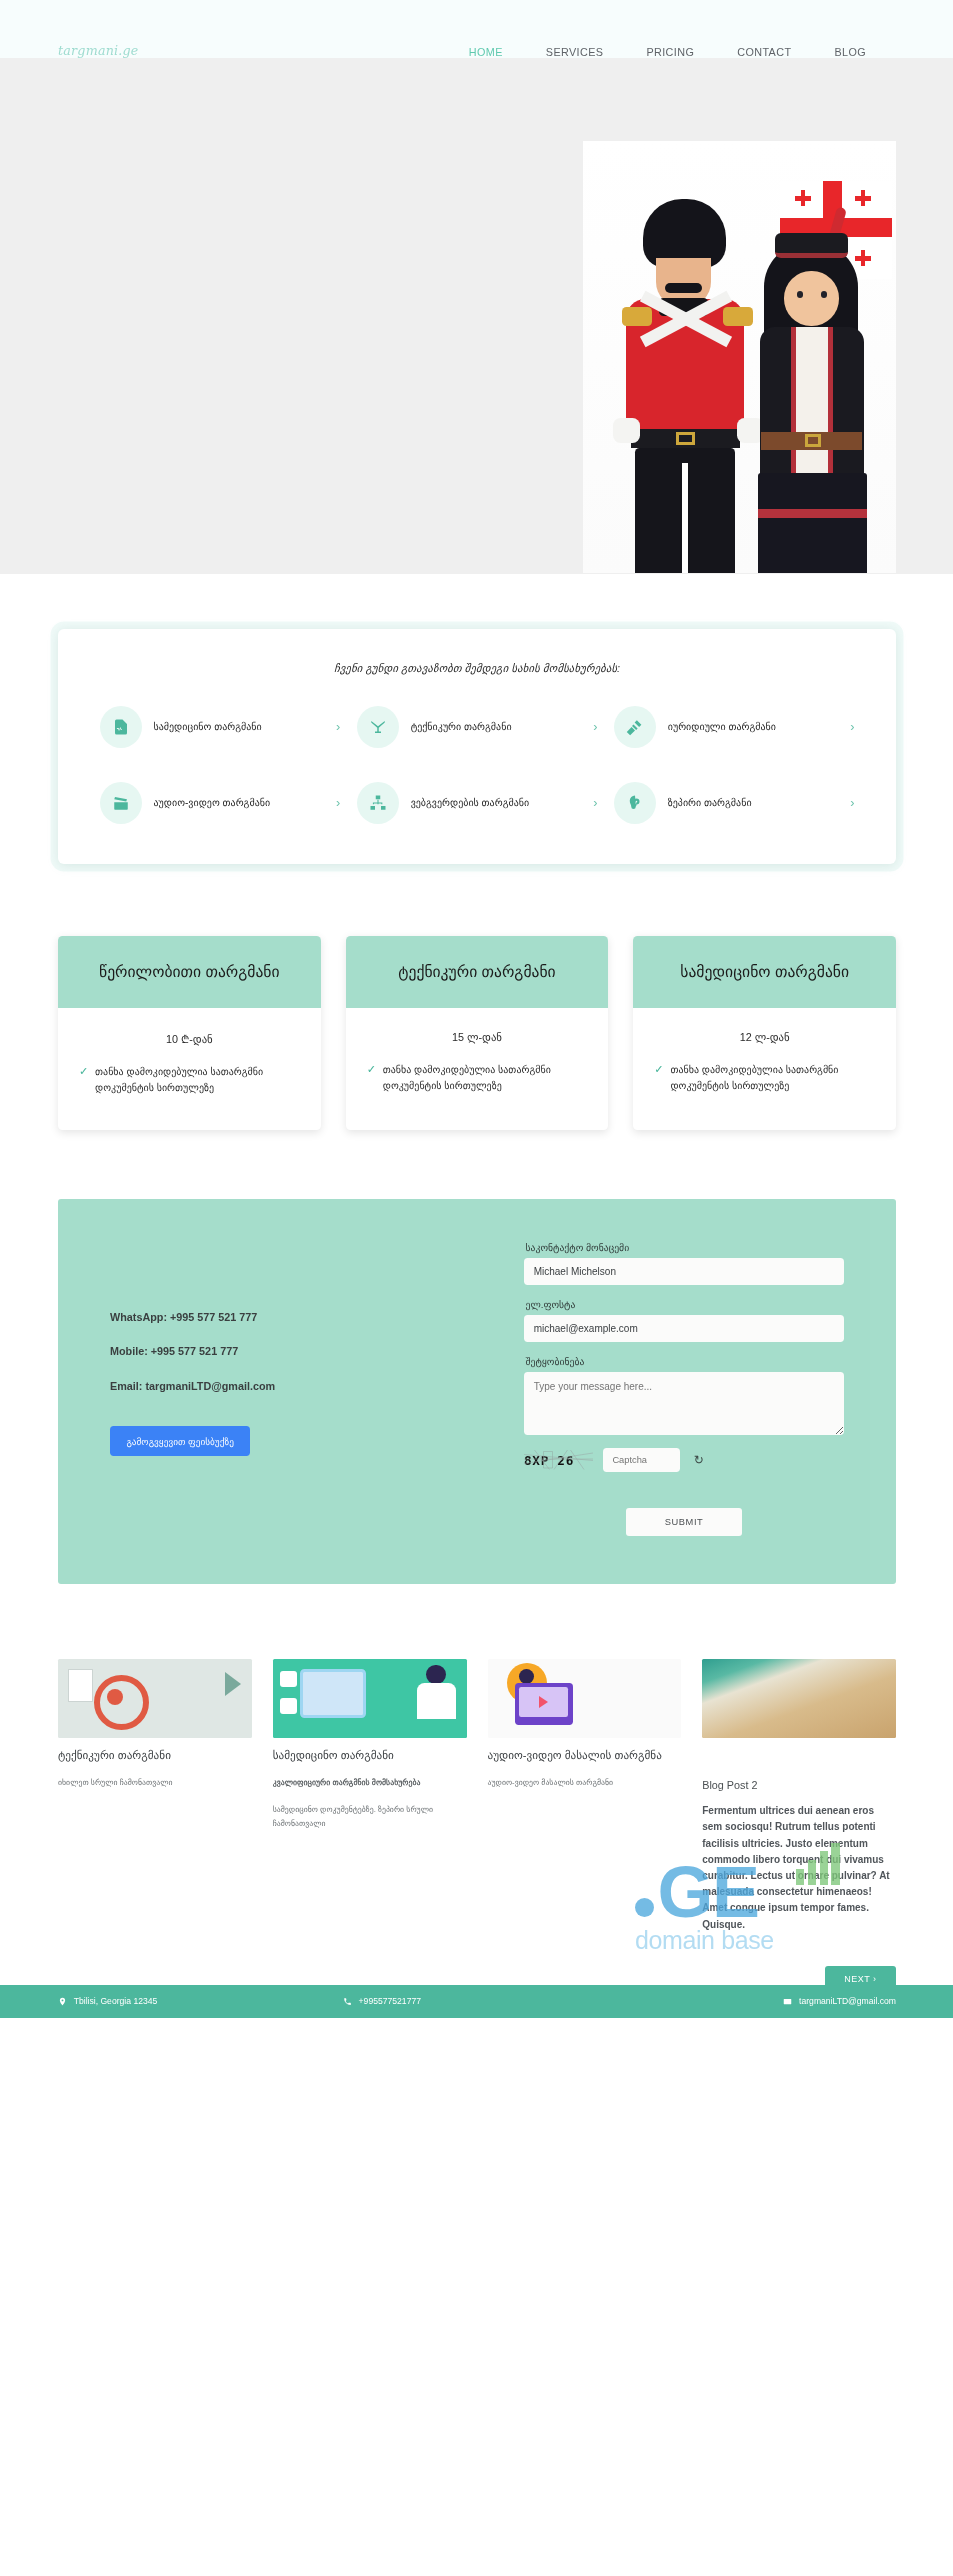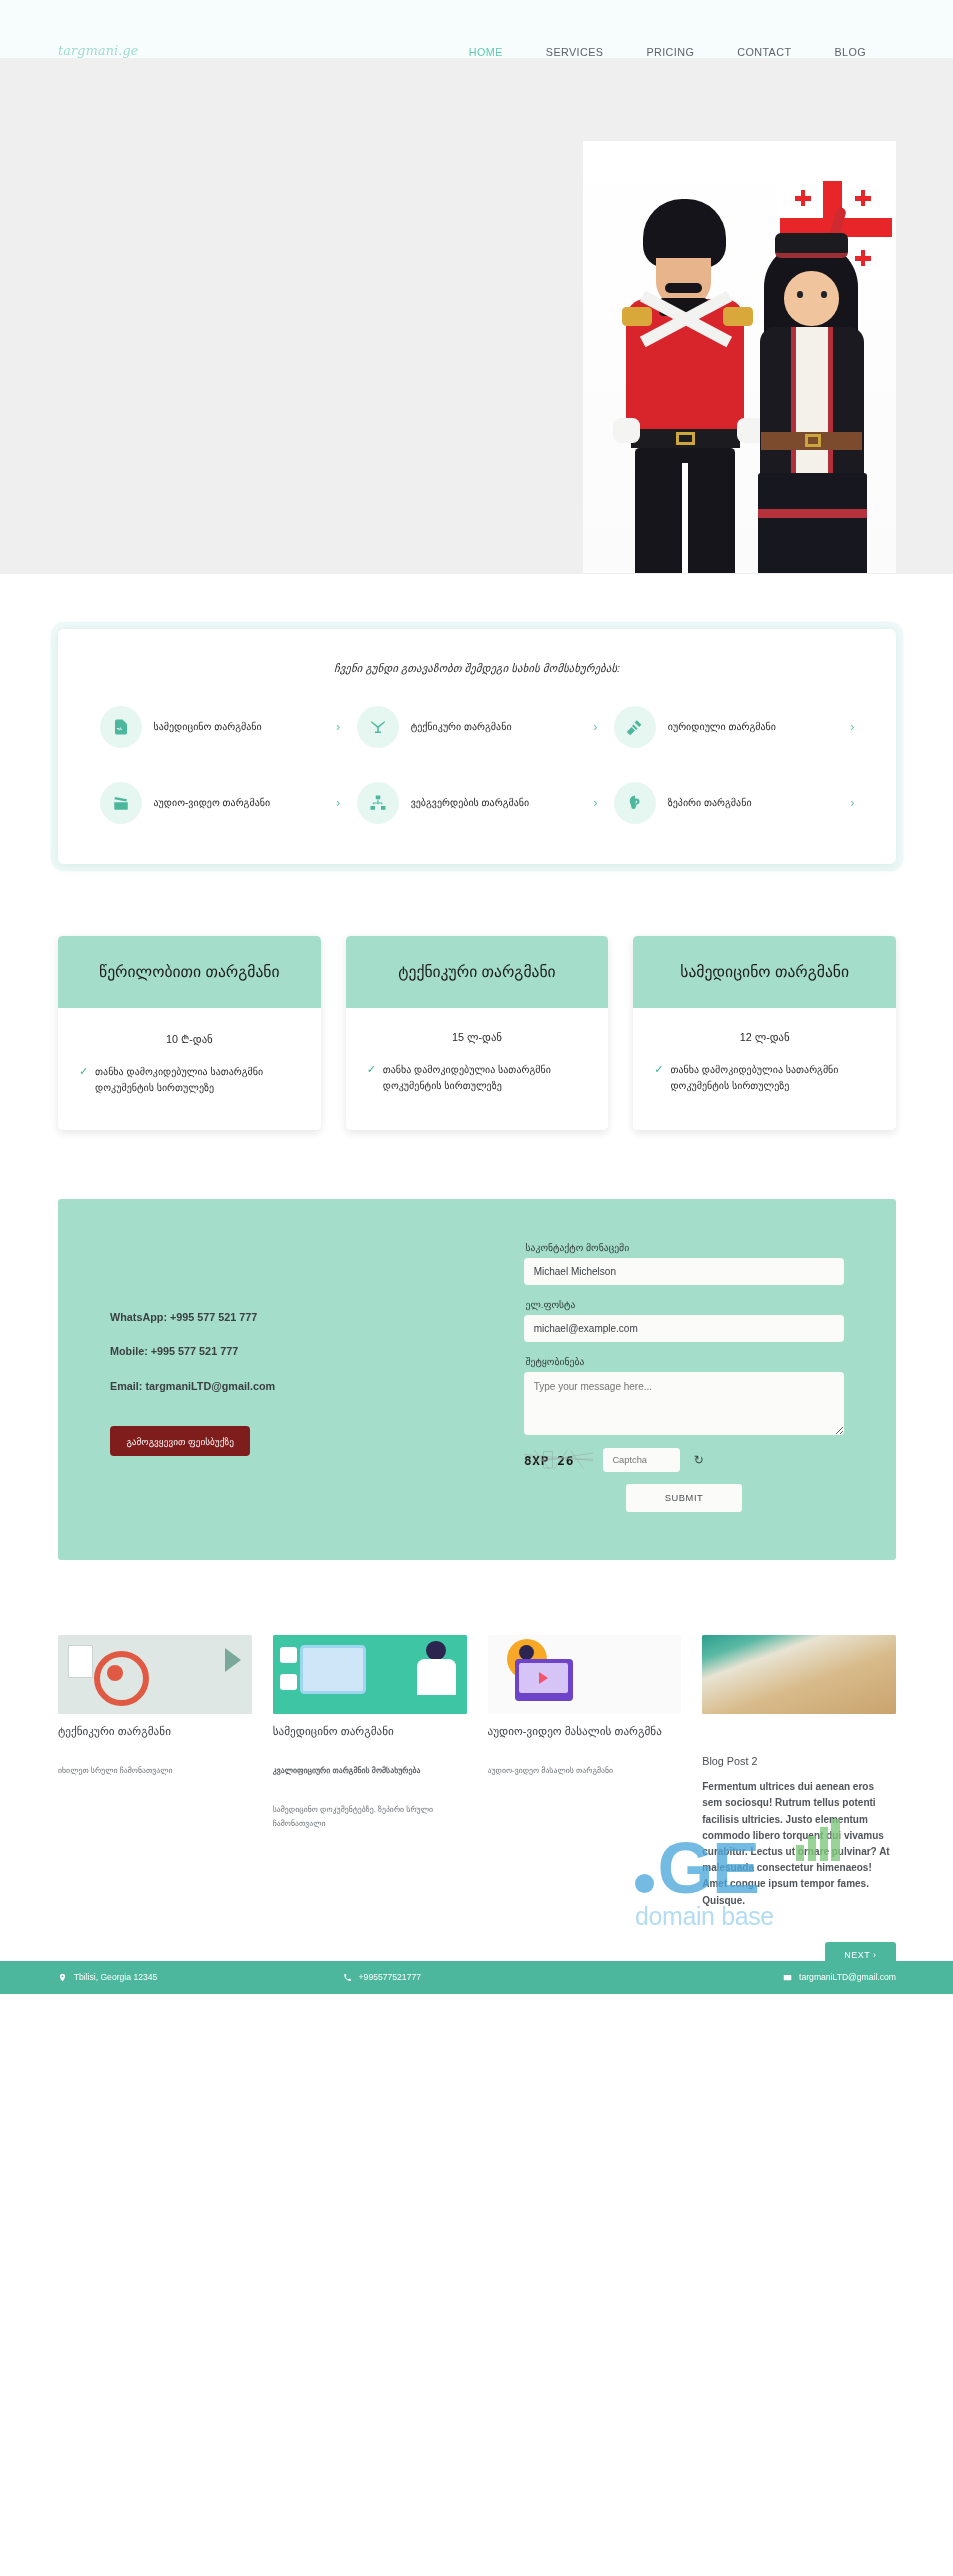--- a/index.html
+++ b/index.html
@@ -134,21 +134,21 @@
 
   
   .contact-wrap{padding:0 58px 75px;background:#fff;}
   .contact{
     background:#a5ddcb;border-radius:3px;display:flex;
     padding:43px 52px 48px;gap:30px;
   }
   .contact-left{flex:1 1 46%;padding-top:69px;}
   .contact-line{font-size:10.8px;font-weight:bold;color:#3a3f40;margin-bottom:22.4px;}
   .fb-btn{
-    display:inline-block;margin-top:12px;background:#7f1d1d;color:#ffffff;
+    display:inline-block;margin-top:12px;background:#3b82f6;color:#ffffff;
     border:none;border-radius:3.7px;padding:9.7px 16.4px;font-size:9.3px;
     font-family:inherit;cursor:pointer;
   }
   .contact-right{flex:1 1 54%;max-width:320px;}
   .f-label{font-size:9.7px;color:#2f3a38;margin:0 0 5.2px 1.5px;}
   .f-input{
     width:100%;border:none;border-radius:3.7px;background:#fbfbfa;
     padding:8.2px 9.7px;font-size:10px;color:#3c4043;font-family:inherit;
     margin-bottom:13.4px;outline:none;
   }
@@ -165,21 +165,21 @@
   }
   .captcha-img .lines{position:absolute;inset:0;pointer-events:none;}
   .captcha-in{
     flex:0 0 auto;width:77px;border:none;border-radius:3.7px;background:#fbfbfa;
     padding:6.7px 9px;font-size:9.3px;color:#55595c;font-family:inherit;outline:none;
   }
   .refresh{background:none;border:none;cursor:pointer;color:#3b4745;font-size:12px;padding:1.5px 3px;}
   .submit-row{display:flex;justify-content:center;margin-top:3px;}
   .submit-btn{
     background:#fbfbfa;border:none;border-radius:3px;padding:9px 39px;
-    font-size:9.3px;letter-spacing:0.6px;color:#4b4f52;font-family:inherit;cursor:pointer;
+    font-size:9.3px;letter-spacing:0.6px;color:#4b4f52;font-family:inherit;cursor:pointer;margin-top:24px;
   }
 
   
   .blog{padding:0 58px 52px;background:#fff;position:relative;}
   .blog-grid{display:grid;grid-template-columns:repeat(4,1fr);gap:21px;}
   .bcard{position:relative;}
   .bthumb{width:100%;height:79px;border-radius:1.5px;overflow:hidden;position:relative;}
   .bt1{background:#dfe7e4;}
   .bt2{background:#3ec6a4;}
   .bt3{background:#fafafa;}
@@ -193,21 +193,21 @@
   .bt2 .doc2{position:absolute;left:7.5px;top:39px;width:16.4px;height:16.4px;background:#fff;border-radius:3px;}
   .bt2 .head{position:absolute;right:21px;top:6px;width:19.4px;height:19.4px;background:#2c2550;border-radius:50%;}
   .bt2 .coat{position:absolute;right:10.4px;top:24px;width:39px;height:36px;background:#fff;border-radius:7.5px 7.5px 0 0;}
   .bt3 .reel{position:absolute;left:19.4px;top:4.5px;width:40px;height:40px;background:#f7a827;border-radius:50%;}
   .bt3 .reel:before{content:"";position:absolute;left:12px;top:6px;width:15px;height:15px;background:#2c2550;border-radius:50%;}
   .bt3 .lap{position:absolute;left:27px;top:24px;width:58px;height:42px;background:#6d43c9;border-radius:3.7px;}
   .bt3 .lapin{position:absolute;left:31px;top:28px;width:49px;height:30px;background:#d7c4f6;border-radius:2.2px;}
   .bt3 .play{position:absolute;left:51px;top:37px;width:0;height:0;border-left:9.7px solid #f2536a;border-top:6.7px solid transparent;border-bottom:6.7px solid transparent;}
   .btitle{margin-top:10.4px;font-size:11.2px;line-height:1.4;color:#3b3f42;}
   .btitle.en{font-size:10.8px;color:#4a4f52;margin-top:40px;}
-  .bdesc{margin-top:24px;font-size:7.8px;line-height:1.9;color:#6a6f72;}
+  .bdesc{margin-top:12px;font-size:7.8px;line-height:1.9;color:#6a6f72;}
   .bdesc.lead{font-weight:bold;color:#5b6063;}
   .bbody{margin-top:10.4px;font-size:10px;line-height:1.62;font-weight:bold;color:#50555a;}
   .next-btn{
     position:absolute;right:58px;bottom:-7.5px;background:#4cb79d;color:#fff;
     border:none;border-radius:3px;padding:8.2px 19.4px;font-size:9px;letter-spacing:0.5px;
     font-family:inherit;cursor:pointer;
   }
   
   .wm{position:absolute;right:95px;bottom:30px;width:224px;pointer-events:none;opacity:.78;}
   .wm .ge{font-size:72px;font-weight:bold;color:#4ea8dd;line-height:.86;letter-spacing:-1.5px;}

